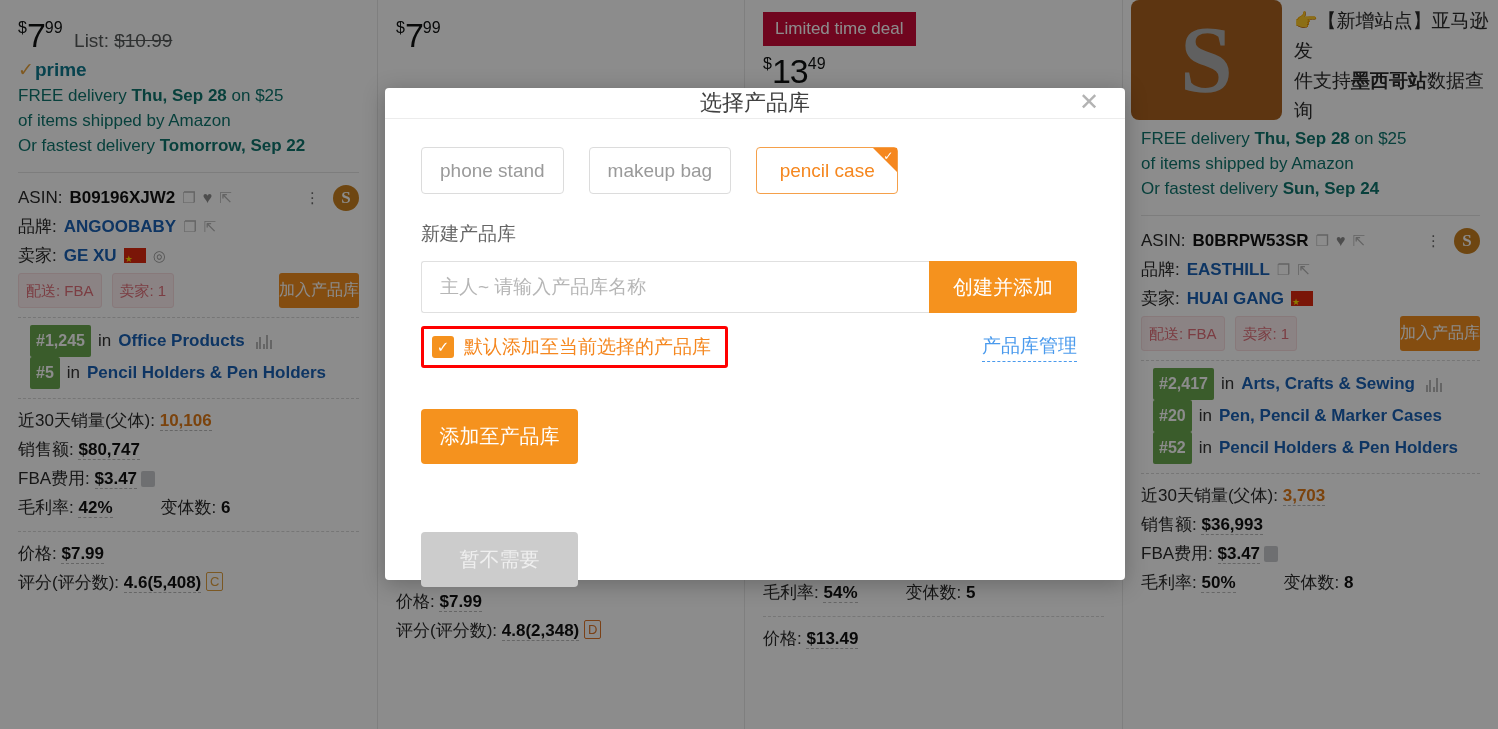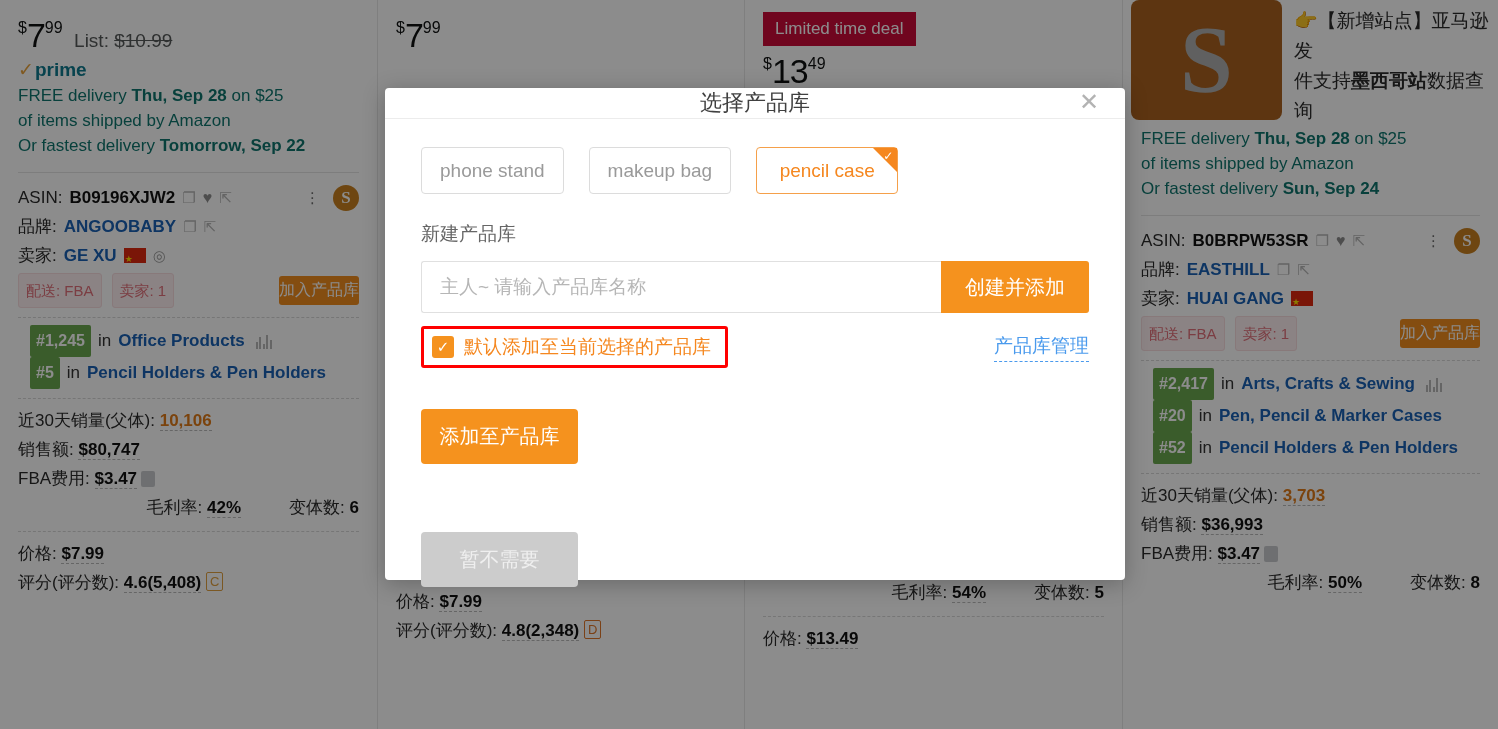--- a/index.html
+++ b/index.html
@@ -67,21 +67,21 @@
     background:#C8801F; color:#fff; font-weight:700; font-size:17px;
     display:flex; align-items:center; justify-content:center;
     font-family:"Liberation Serif", serif;
   }
   .flag {
     display:inline-block; width:22px; height:15px; background:#DE2910; position:relative;
   }
   .flag::after{ content:"★"; position:absolute; left:1px; top:-3px; font-size:9px; color:#FFDE00;}
   .pin { color:#9b9b9b; font-size:15px; }
 
-  .tagrow { display:flex; align-items:center; gap:10px; margin-top:3px; }
+  .tagrow { display:flex; gap:10px; margin-top:3px; }
   .tag-pink {
     background:#fdeff0; color:#e0707a; border:1px solid #f7dcdf;
     font-size:15px; padding:2px 7px; border-radius:3px;
   }
   .addlib-btn {
     margin-left:auto; background:#F08C1E; color:#fff; border:none;
     font-size:16px; padding:4px 0; border-radius:3px; cursor:pointer;
     font-family:inherit;
   }
 
@@ -95,21 +95,21 @@
   .rank-in { color:#333; font-size:17px; }
   .rank-cat { color:#1a62b5; font-weight:700; font-size:17px; }
   .bars { display:inline-flex; align-items:flex-end; gap:1.5px; height:15px; margin-left:4px;}
   .bars i { display:block; width:2px; background:#b9b9b9; }
 
   .stat { font-size:17px; color:#2b2b2b; line-height:29px; white-space:nowrap;}
   .stat .v { font-weight:700; color:#111; border-bottom:1px dashed #bbb; }
   .stat .v.orange { color:#E07B18; font-weight:700; }
   .calc { display:inline-block; width:14px;height:16px;background:#c9cbce;border-radius:2px;
           vertical-align:-3px; margin-left:4px; }
-  .two-col { display:flex; gap:48px;justify-content:flex-end; }
+  .two-col { display:flex; gap:48px; }
   .letter-box {
     display:inline-block; border:1px solid #E0A040; color:#E0A040;
     font-size:13px; width:17px; height:19px; line-height:17px; text-align:center;
     border-radius:2px; margin-left:5px; vertical-align:2px;
   }
   .letter-box.d { border-color:#E0772A; color:#E0772A; }
 
   
   .promo { position:absolute; right:0; top:0; width:375px; height:124px; display:flex; gap:12px; padding-left:8px;}
   .promo-logo {
@@ -134,21 +134,21 @@
   .modal-head {
     height:79px; border-bottom:1px solid #ececec; position:relative;
     display:flex; align-items:center; justify-content:center;
   }
   .modal-title { font-size:22px; color:#404040; }
   .modal-close {
     position:absolute; right:22px; top:50%; transform:translateY(-50%);
     width:28px;height:28px; color:#b3b3b3; font-size:24px; line-height:26px;
     text-align:center; cursor:pointer; font-family:"Liberation Sans",sans-serif;
   }
-  .modal-body { padding: 28px 36px 0 36px; }
+  .modal-body { padding: 28px 48px 0 36px; }
 
   .lib-tags { display:flex; gap:25px; }
   .lib-tag {
     min-width:142px; height:47px; border:1px solid #dcdcdc; border-radius:4px;
     display:flex; align-items:center; justify-content:center;
     font-size:19px; color:#9a9a9a; cursor:pointer; padding:0 18px;
     background:#fff; position:relative; font-family:inherit;
   }
   .lib-tag.selected { border-color:#F5A councils; }
   .lib-tag.selected {

